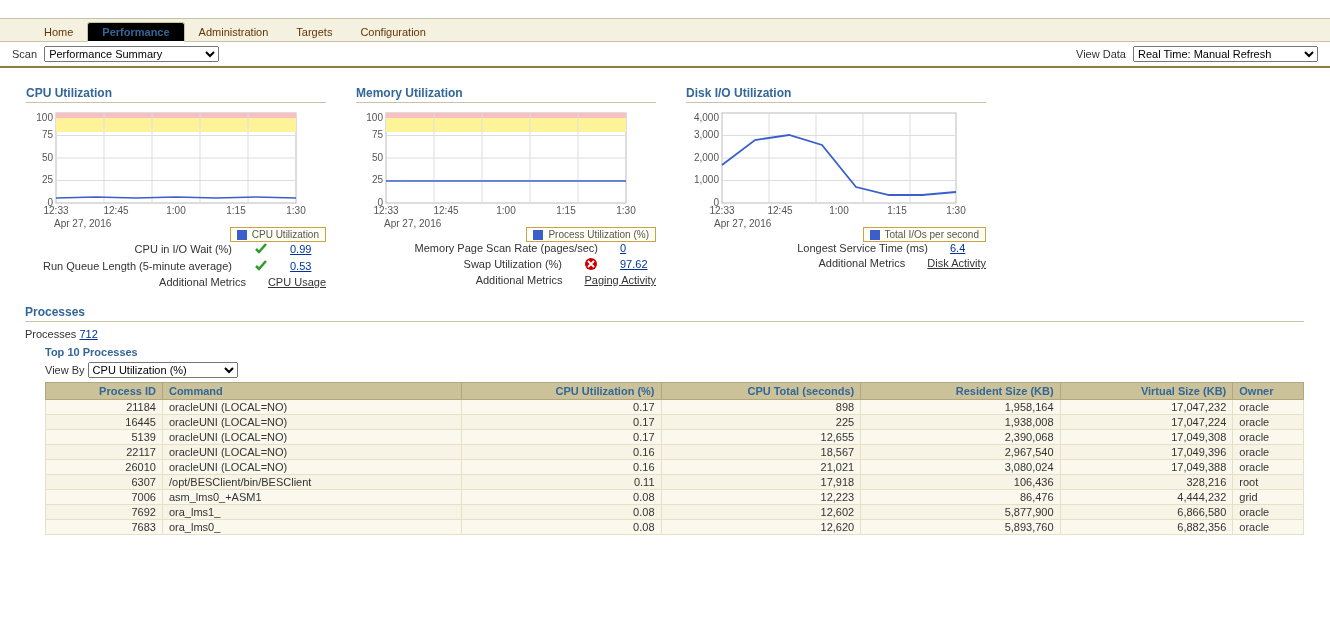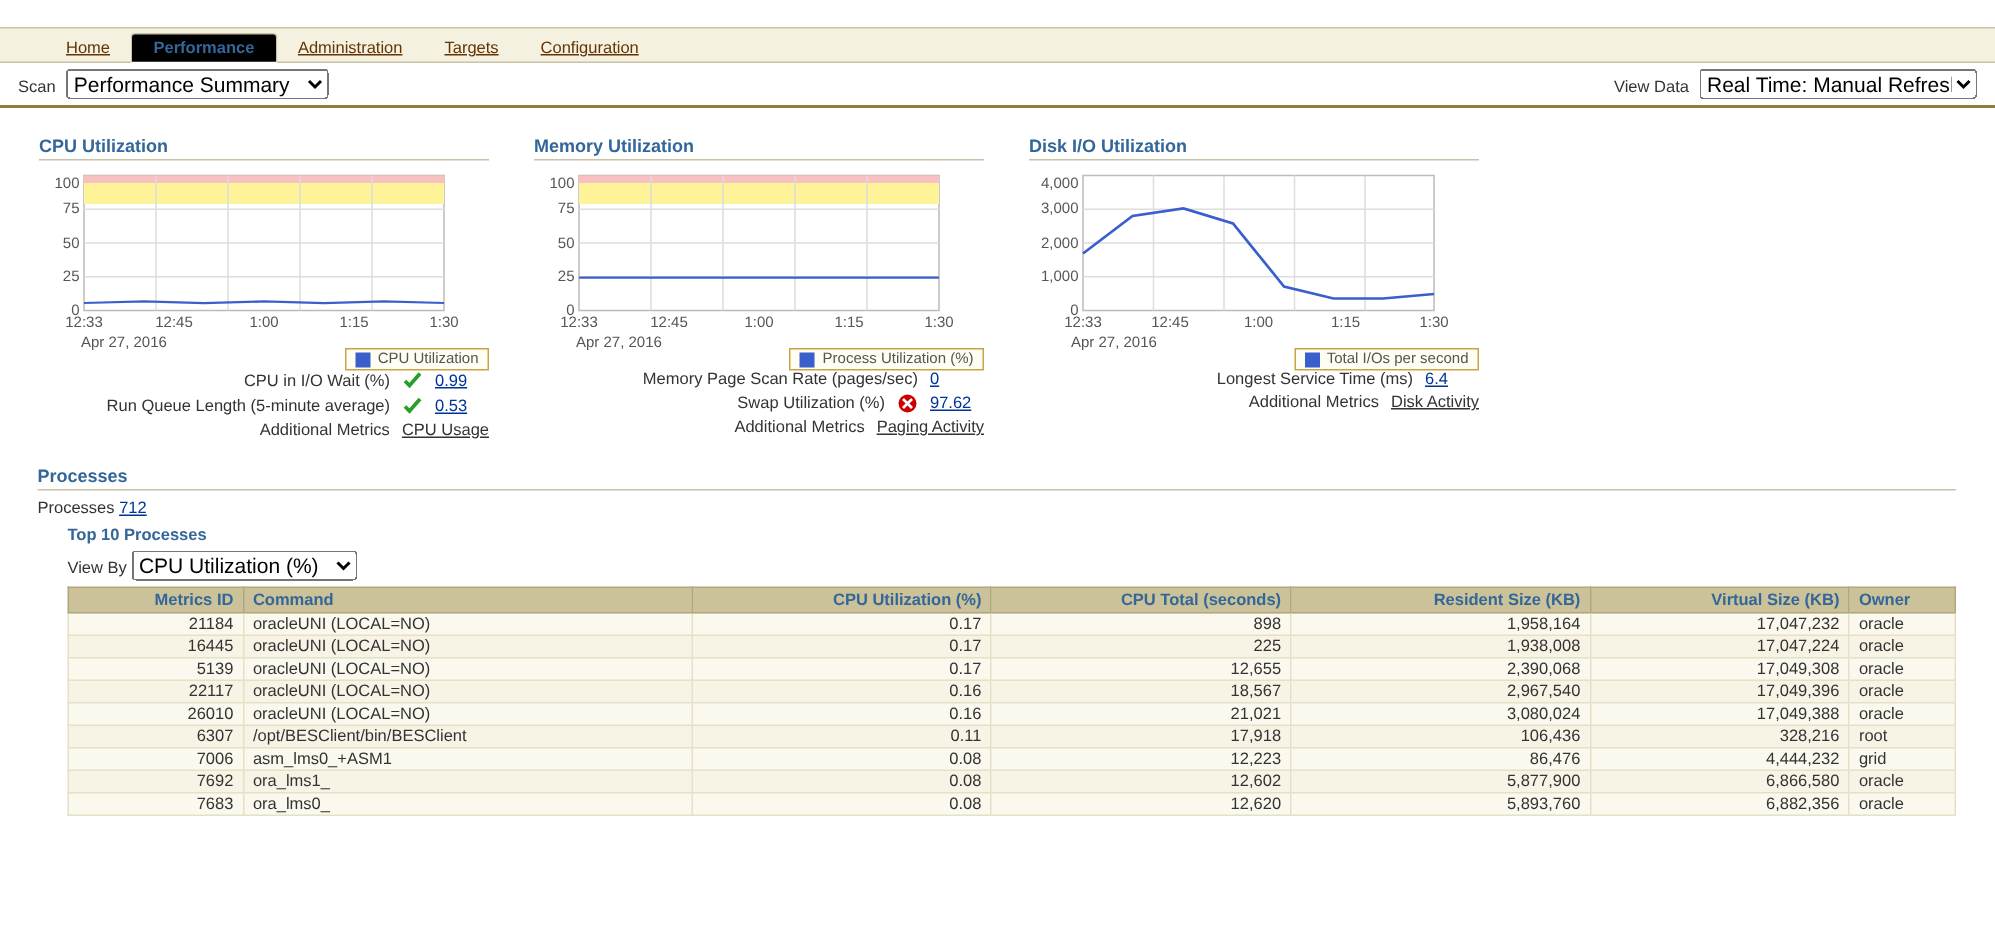--- a/index.html
+++ b/index.html
@@ -1,35 +1,35 @@
 <!DOCTYPE html>
 <html><head>
 <meta charset="utf-8">
 <style>
   html,body{margin:0;padding:0;font-family:Arial,Helvetica,sans-serif;font-size:11px;color:#333;background:#fff;width:1330px}
   a{color:#003399;text-decoration:none}
   .topbar{background:#f5f1e0;border-top:1px solid #c9c2a5;border-bottom:1px solid #c9c2a5;padding:0;height:22px;position:relative;margin-top:18px}
   .tablist{display:flex;align-items:flex-end;height:22px;margin-left:30px}
-  .tab{padding:3px 14px;color:#643403;text-decoration:underline;cursor:pointer}
+  .tab{padding:3px 14px;color:#643403;cursor:pointer}
   .tab.active{background:#000000;border:1px solid #c9c2a5;border-bottom:1px solid #fff;position:relative;top:1px;color:#336699;font-weight:bold;text-decoration:none;border-radius:3px 3px 0 0}
   .subbar{display:flex;justify-content:space-between;align-items:center;padding:4px 12px;border-bottom:2px solid #8B7D3A;background:#fff}
   .subbar label{margin-right:4px}
-  select{font-size:14px}
+  select{font-size:11px}
   .sel-wide{width:175px}
   .sel-wider{width:185px}
   .panels{display:flex;gap:30px;margin:18px 26px 6px 26px}
   .panel{flex:0 0 300px}
   .panel h3{margin:0 0 2px 0;font-size:12px;font-weight:bold;color:#336699}
   .hr{height:1px;background:#c9c2a5;margin-bottom:6px}
   .chart{}
   .legendbox{border:1px solid #c9a24a;background:#fffef2;display:inline-flex;align-items:center;gap:5px;padding:1px 6px;font-size:10px;color:#555;float:right;margin-top:-2px}
   .legendbox .sw{width:10px;height:10px;background:#3a5fcd;display:inline-block}
   .xlabel{font-size:10px;color:#555;margin-top:2px;margin-left:28px}
   .metrics{clear:both;margin-top:10px}
-  .metric-row{display:flex;justify-content:flex-end;align-items:center;gap:8px;margin:3px 0;font-size:11px}
+  .metric-row{display:flex;justify-content:flex-end;align-items:center;gap:22px;margin:3px 0;font-size:11px}
   .metric-row .lbl{text-align:right}
   .metric-row .val{font-weight:normal;text-decoration:underline;min-width:36px;text-align:left}
   .metric-row .lnk{text-decoration:underline;color:#333}
   .ok-ic,.err-ic{width:14px;height:14px;display:inline-block;position:relative}
   .ok-ic svg,.err-ic svg{display:block}
   .proc-section{margin:14px 26px 0 25px}
   .proc-section h3{margin:0 0 2px 0;font-size:12px;font-weight:bold;color:#336699}
   .proc-count{margin:4px 0 6px 0}
   .proc-count .n{text-decoration:underline}
   .top10{margin-left:20px}
@@ -267,21 +267,21 @@
     <div class="top10-title">Top 10 Processes</div>
     <div class="viewby">
       <span>View By</span>
       <select class="sel-wide" style="width:150px">
         <option>CPU Utilization (%)</option>
       </select>
     </div>
     <table class="proc">
       <thead>
         <tr>
-          <th class="r" style="width:110px"><a href="#">Metrics ID</a></th>
+          <th class="r" style="width:110px"><a href="#">Process ID</a></th>
           <th class="l" style="width:300px"><a href="#">Command</a></th>
           <th class="r" style="width:200px"><a href="#">CPU Utilization (%)</a></th>
           <th class="r" style="width:200px"><a href="#">CPU Total (seconds)</a></th>
           <th class="r" style="width:200px"><a href="#">Resident Size (KB)</a></th>
           <th class="r" style="width:170px"><a href="#">Virtual Size (KB)</a></th>
           <th class="l" style="width:60px"><a href="#">Owner</a></th>
         </tr>
       </thead>
       <tbody id="proc-body">
           <tr>

